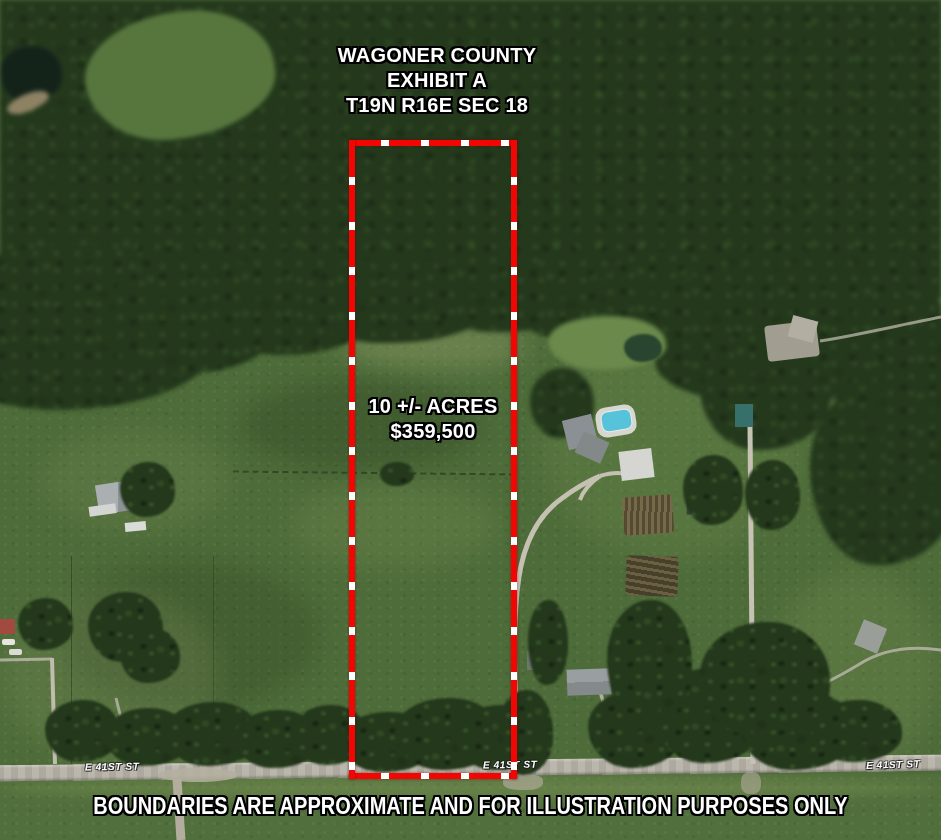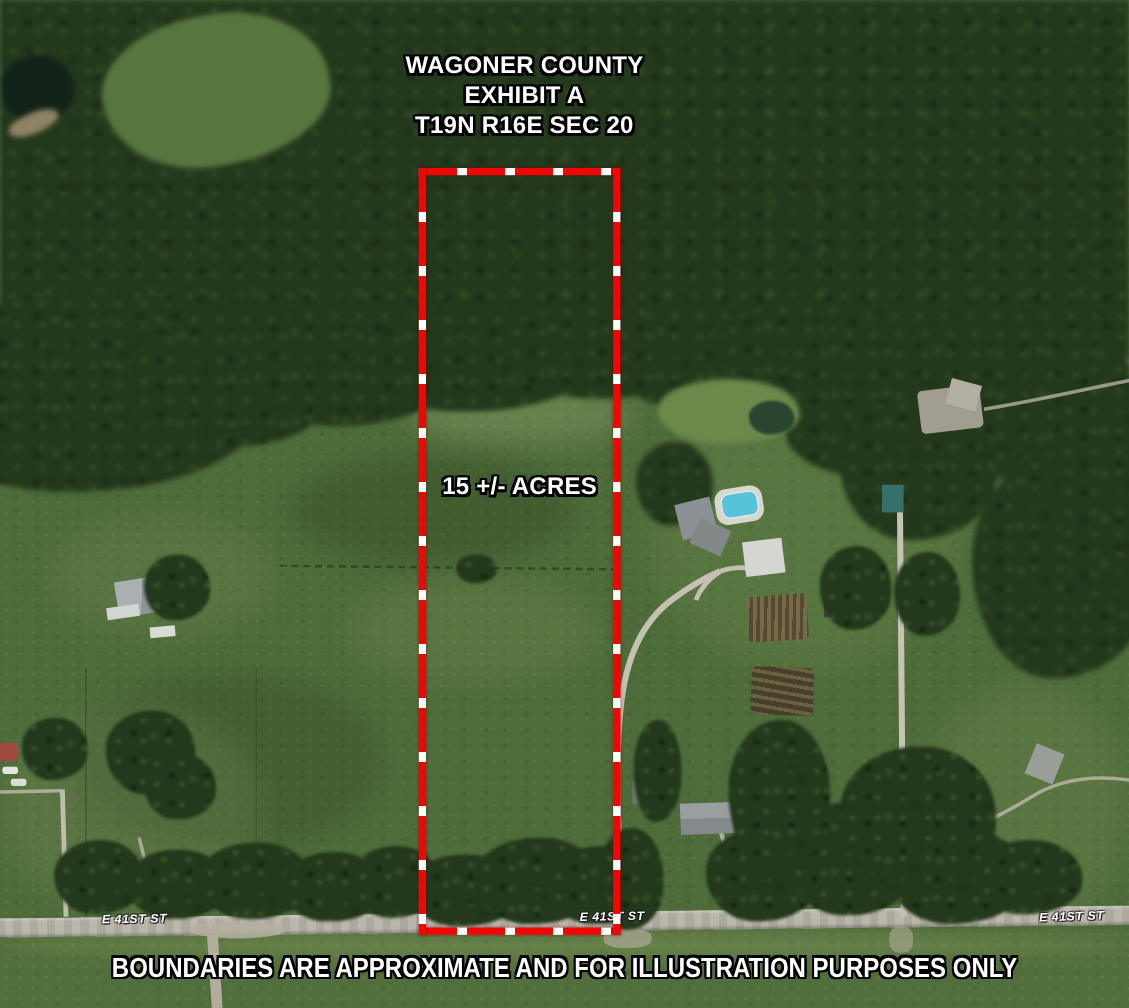--- a/index.html
+++ b/index.html
@@ -200,22 +200,23 @@
   <div style="left:0;top:0;width:941px;height:840px;">
     <div class="bnd bnd-h" style="left:349px;top:140px;width:168px;height:6px;"></div>
     <div class="bnd bnd-h" style="left:349px;top:773px;width:168px;height:6px;"></div>
     <div class="bnd bnd-v" style="left:349px;top:140px;width:6px;height:639px;"></div>
     <div class="bnd bnd-v" style="left:511px;top:140px;width:6px;height:639px;"></div>
   </div>
 
   <div id="title-block" class="big-label">
     <div>WAGONER COUNTY</div>
     <div>EXHIBIT A</div>
-    <div>T19N R16E SEC 20</div>
+    <div>T19N R16E SEC 18</div>
   </div>
 
   <div id="parcel-label" class="big-label">
-    <div>15 +/- ACRES</div>
+    <div>10 +/- ACRES</div>
+    <div>$359,500</div>
   </div>
 
   <div id="disclaimer">BOUNDARIES ARE APPROXIMATE AND FOR ILLUSTRATION PURPOSES ONLY</div>
 
 </div>
 
 </body></html>

